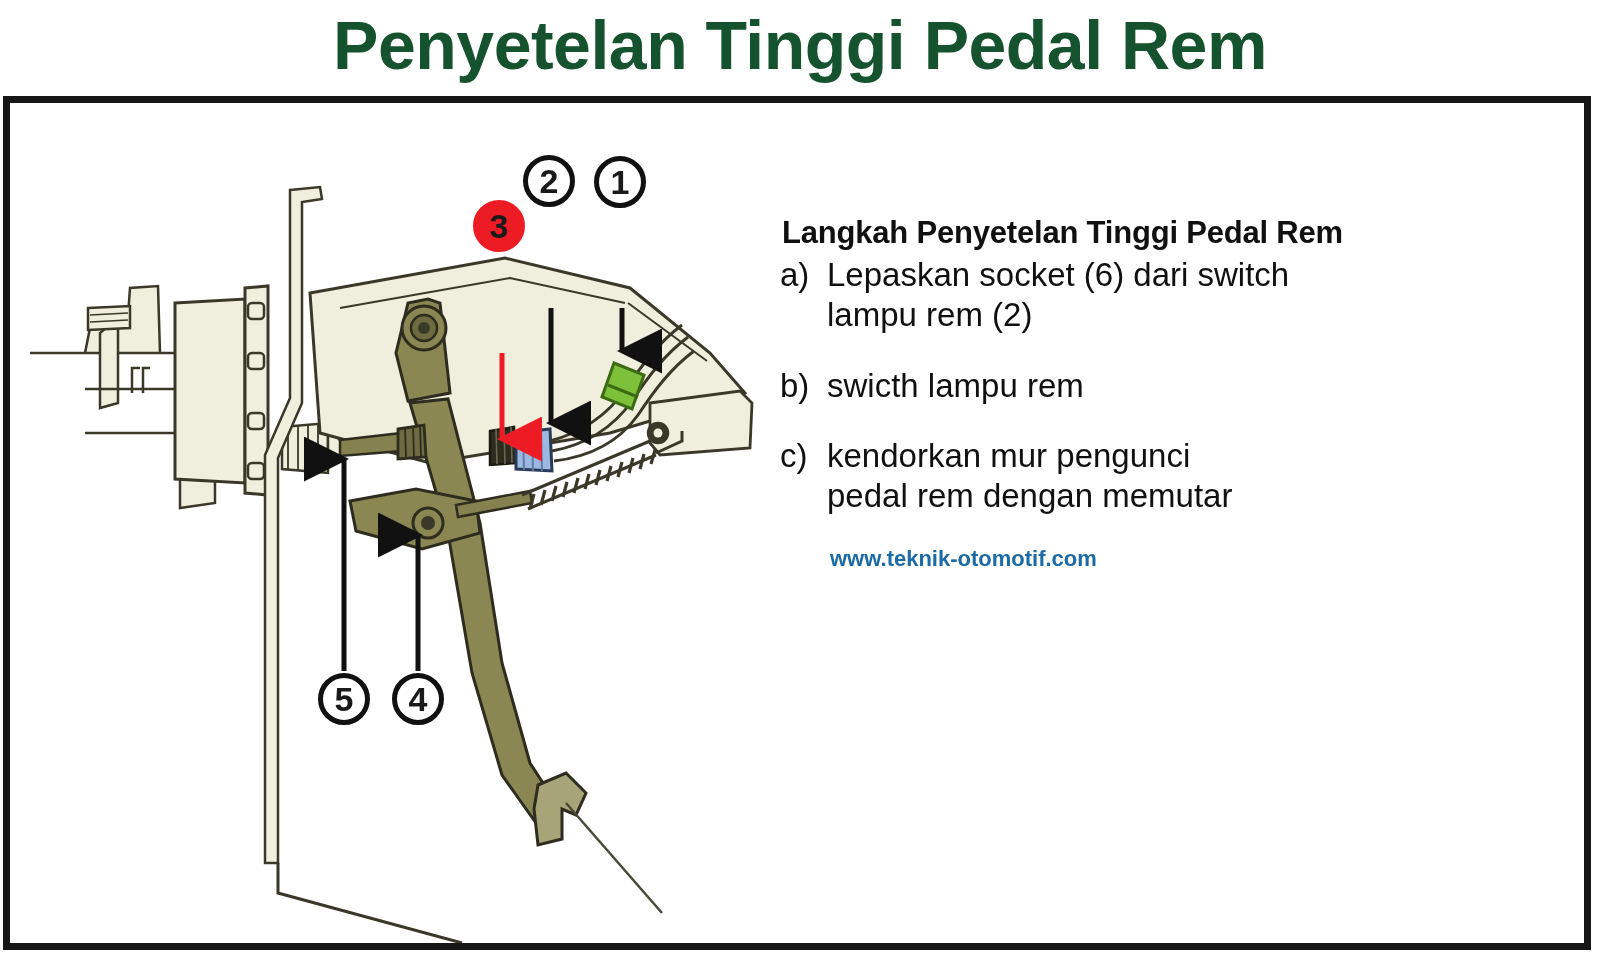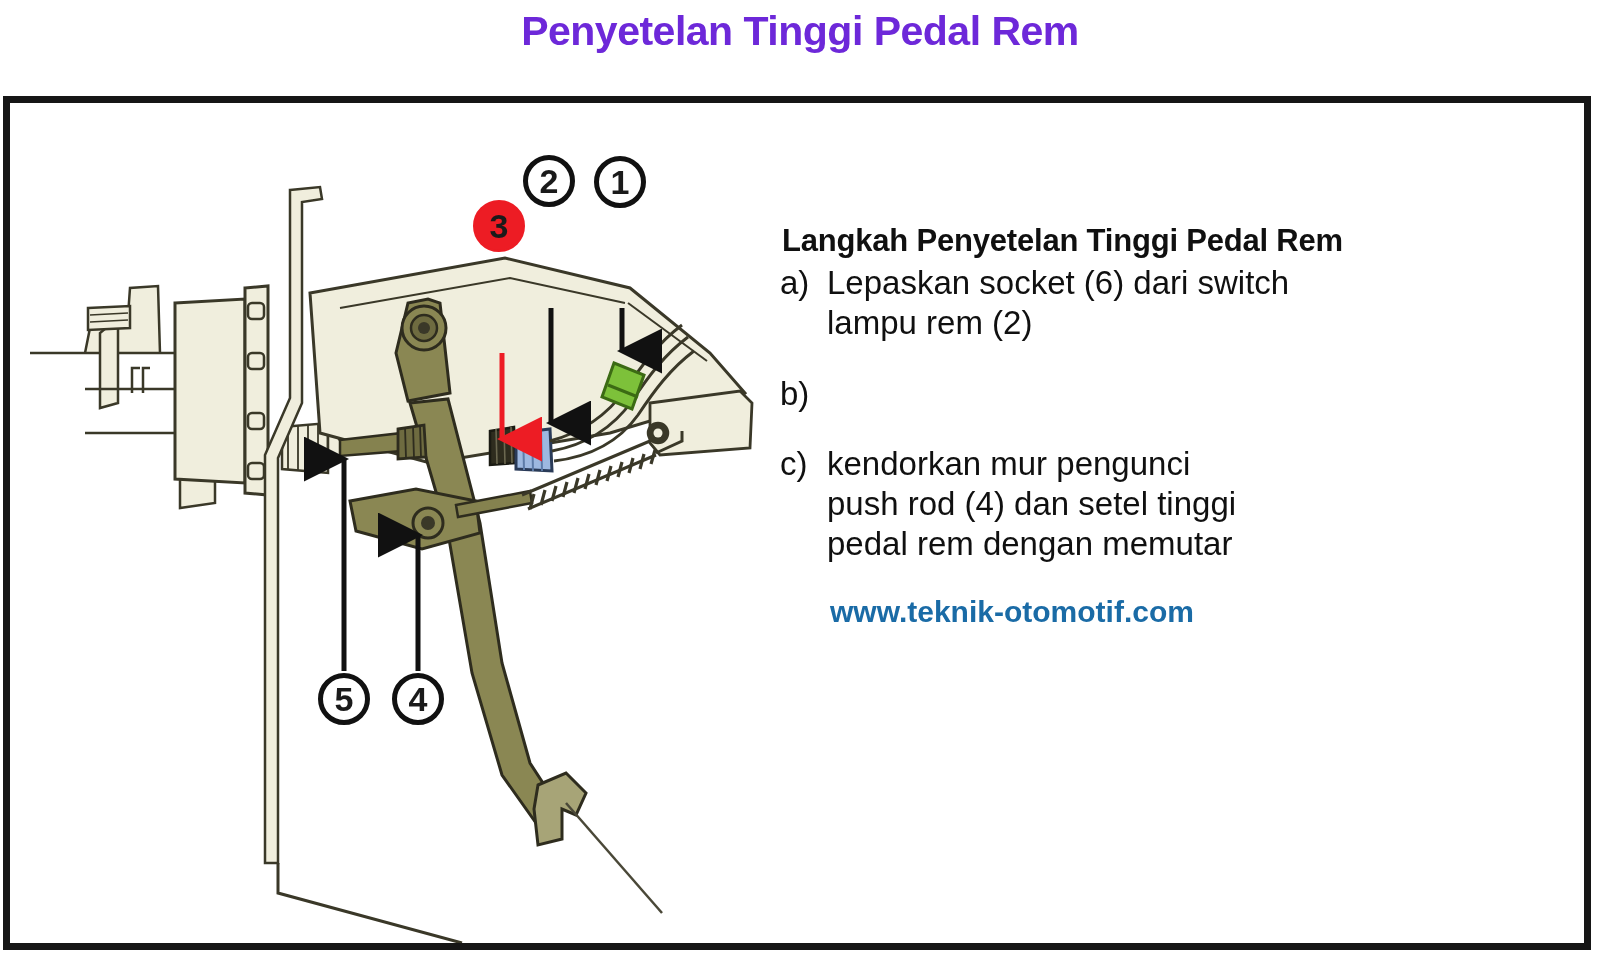--- a/index.html
+++ b/index.html
@@ -15,23 +15,23 @@
     position: relative;
   }
 
   
   #page-title {
     position: absolute;
     left: 0;
     top: 10px;
     width: 1600px;
     text-align: center;
-    font-size: 41px;
+    font-size: 68px;
     font-weight: bold;
-    color: #6d28d9;
+    color: #14532d;
     letter-spacing: -0.5px;
     line-height: 1.05;
     white-space: nowrap;
   }
 
   
   #content-frame {
     position: absolute;
     left: 3px;
     top: 96px;
@@ -76,21 +76,21 @@
   .callout.highlight {
     background: #ED1C24;
     border: 2px solid #ED1C24;
     color: #1a1a1a;
   }
 
   
   #instructions {
     position: absolute;
     left: 770px;
-    top: 120px;
+    top: 112px;
     width: 790px;
     color: #101010;
   }
   #instr-heading {
     font-size: 31px;
     font-weight: bold;
     margin: 0 0 4px 2px;
     letter-spacing: -0.2px;
     white-space: nowrap;
   }
@@ -105,21 +105,21 @@
     width: 47px;
   }
   .instr-step .body {
     flex: 1 1 auto;
   }
   .instr-step .body div { white-space: nowrap; }
 
   #site-url {
     margin-top: 12px;
     margin-left: 50px;
-    font-size: 30px;
+    font-size: 22px;
     font-weight: bold;
     color: #1A6BA6;
     white-space: nowrap;
   }
 </style>
 </head>
 <body>
 
 <div id="page-title">Penyetelan Tinggi Pedal Rem</div>
 
@@ -306,28 +306,28 @@
       <div class="marker">a)</div>
       <div class="body">
         <div>Lepaskan socket (6) dari switch</div>
         <div>lampu rem (2)</div>
       </div>
     </div>
 
     <div class="instr-step">
       <div class="marker">b)</div>
       <div class="body">
+        <div>swicth lampu rem</div>
       </div>
     </div>
 
     <div class="instr-step">
       <div class="marker">c)</div>
       <div class="body">
         <div>kendorkan mur pengunci</div>
-        <div>push rod (4) dan setel tinggi</div>
         <div>pedal rem dengan memutar</div>
       </div>
     </div>
 
     <div id="site-url">www.teknik-otomotif.com</div>
   </div>
 
 </div>
 
 </body></html>

